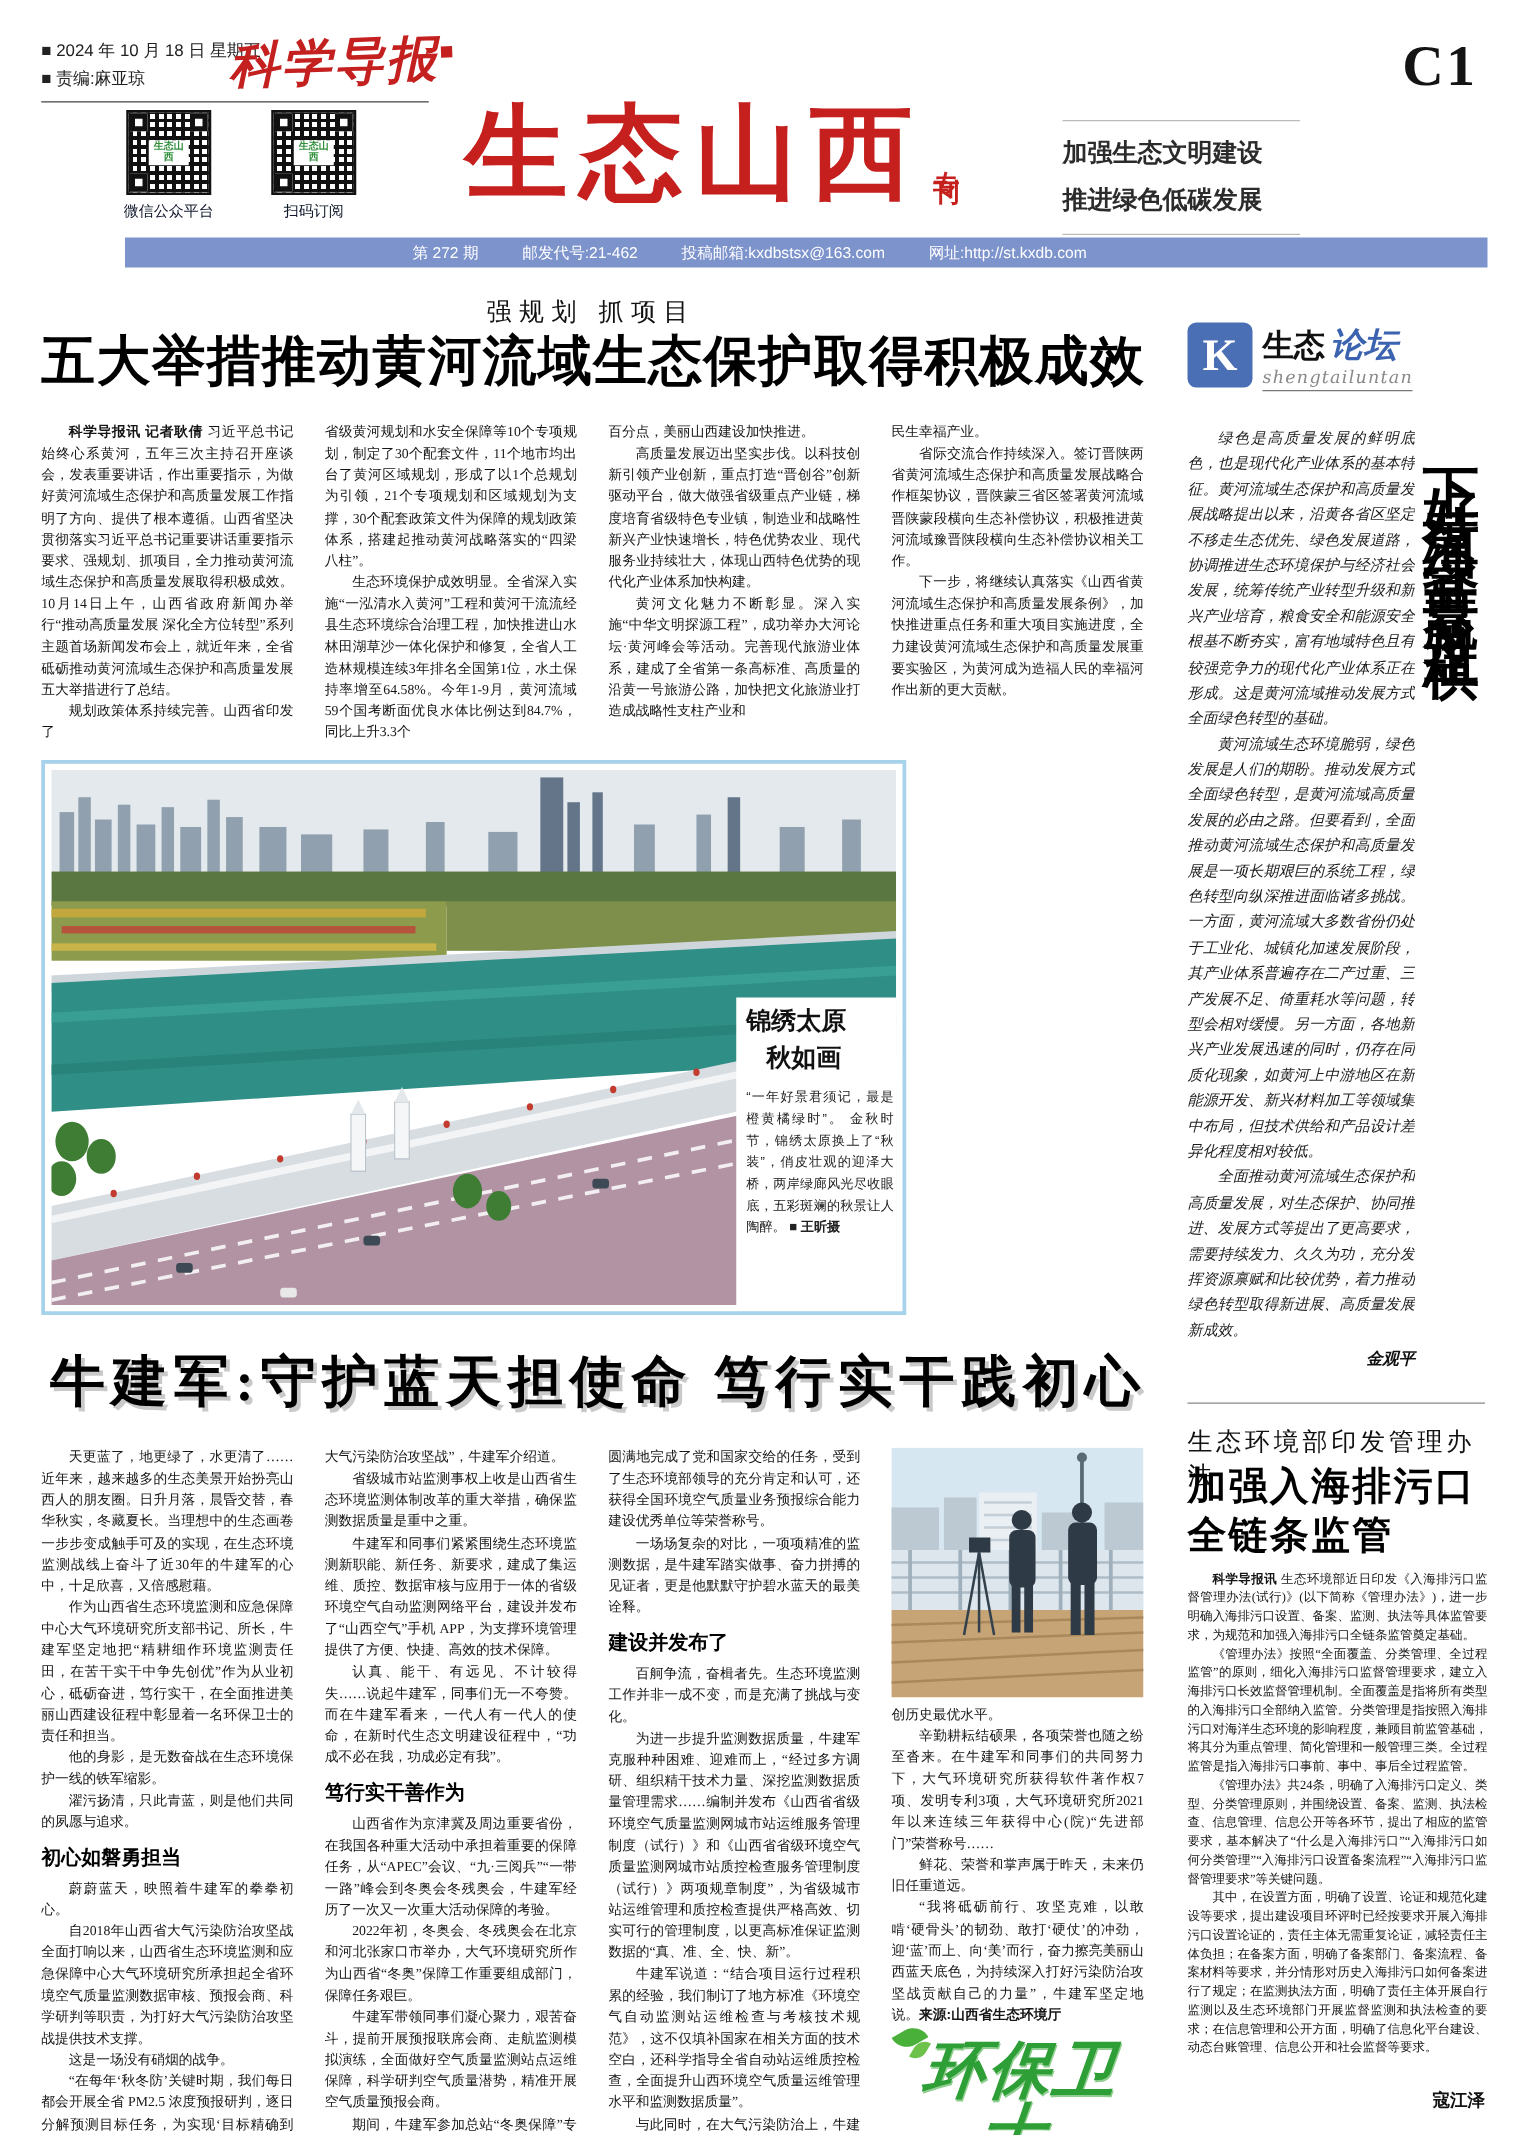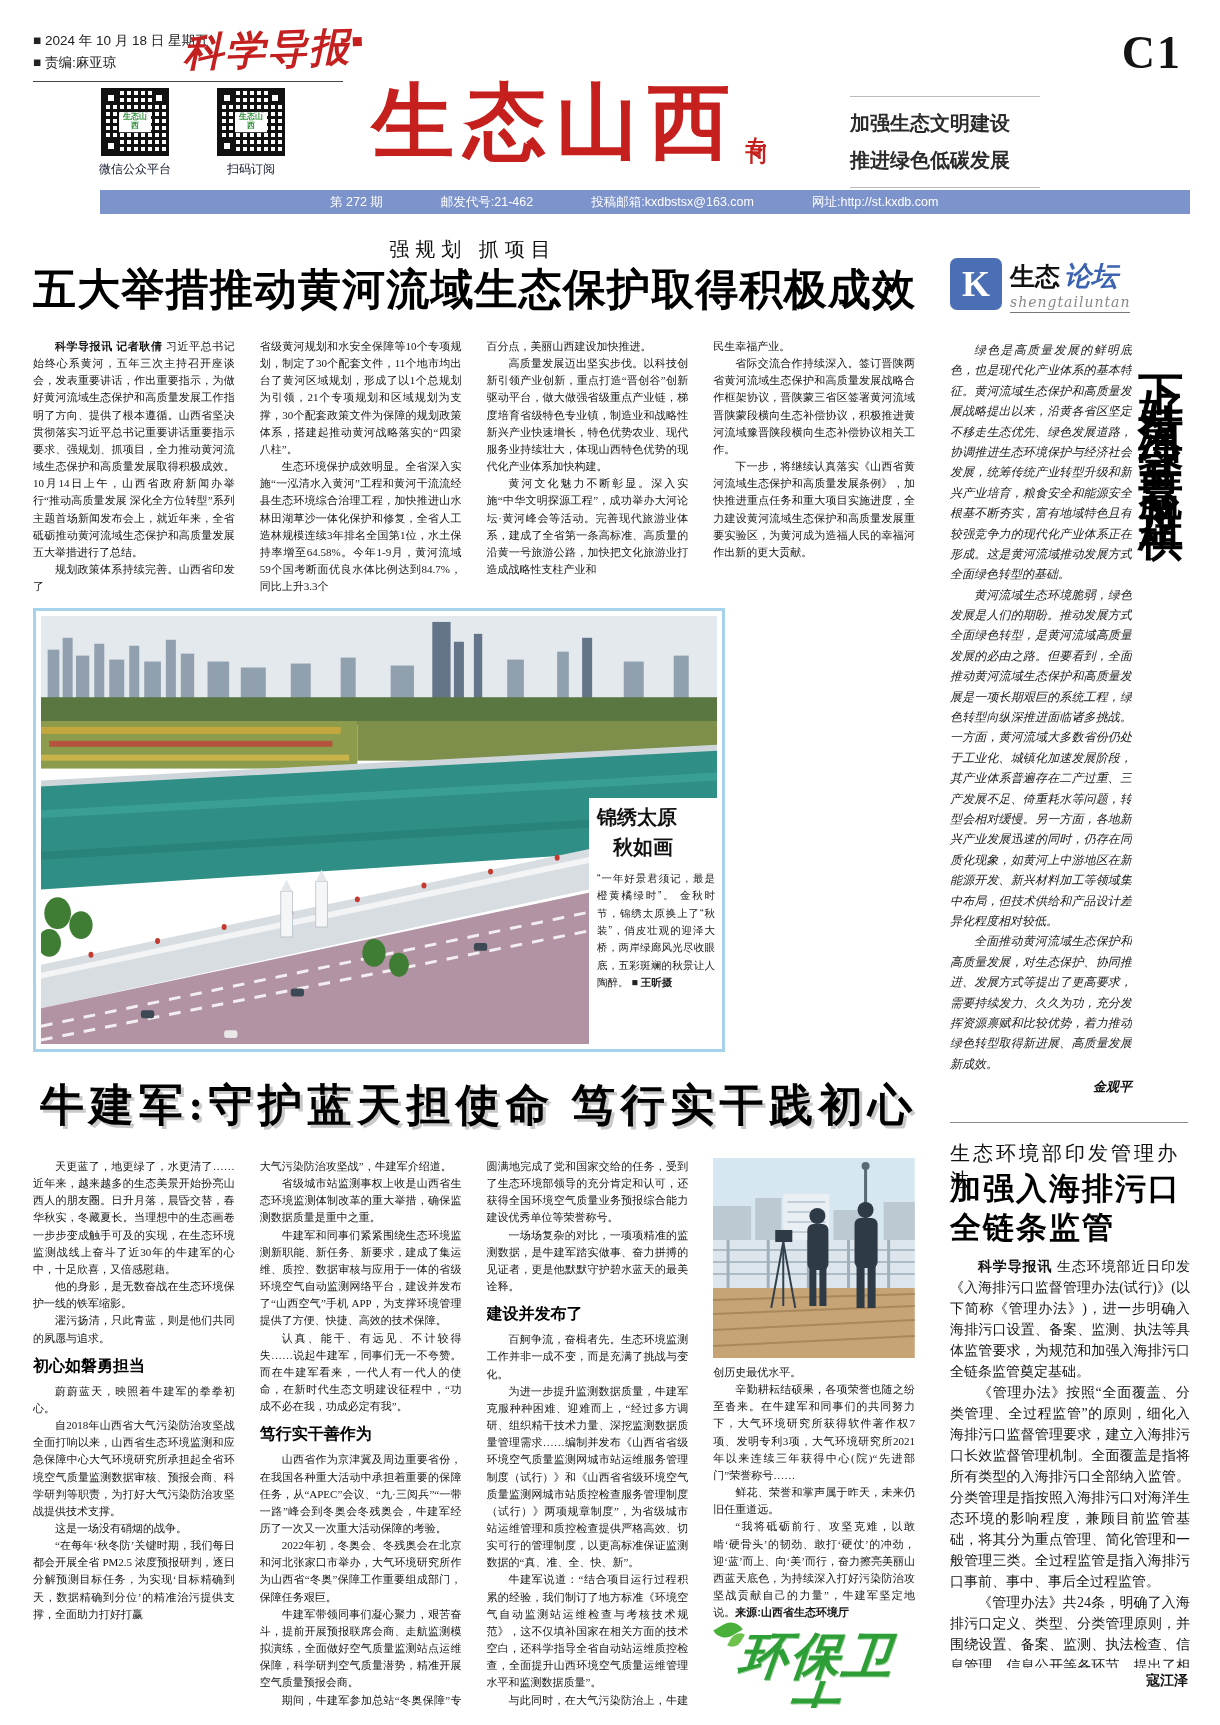--- a/index.html
+++ b/index.html
@@ -24,21 +24,21 @@
   .qr-box .c{position:absolute;left:50%;top:50%;transform:translate(-50%,-50%);background:#fff;
              color:#2f8f3a;font-size:8px;line-height:1.1;font-weight:bold;padding:1px;}
   .qr-label{font-size:12px;margin-top:5px;color:#0f172a;}
   .section-title{left:372px;top:82px;color:#c5201d;font-size:82px;font-weight:900;
                  font-family:"Liberation Serif",serif;letter-spacing:10px;line-height:1;}
   .zhuankan{left:742px;top:120px;color:#c5201d;font-size:21px;font-weight:bold;
             writing-mode:vertical-rl;letter-spacing:6px;font-family:"Liberation Sans",sans-serif;}
   .slogan{left:850px;top:96px;width:190px;font-size:20px;font-weight:bold;color:#2b2b2b;line-height:1.85;
           font-family:"Liberation Sans",sans-serif;border-top:1px solid #bbb;border-bottom:1px solid #bbb;padding:8px 0;}
   .issue-bar{left:100px;top:190px;width:1090px;height:24px;background:#7d93cc;color:#fff;
-             font-size:12.5px;display:flex;align-items:center;gap:58px;padding-left:230px;box-sizing:border-box;
+             font-size:12.5px;display:flex;align-items:center;gap:35px;padding-left:230px;box-sizing:border-box;
              font-family:"Liberation Sans",sans-serif;}
   
   .kicker1{left:33px;top:236px;width:880px;text-align:center;font-size:20px;letter-spacing:6px;
            font-family:"Liberation Sans",sans-serif;color:#111;}
   .headline1{left:33px;top:266px;width:882px;font-size:43px;font-weight:700;line-height:1.1;
              font-family:"Liberation Sans",sans-serif;color:#000;text-align:justify;text-align-last:justify;letter-spacing:0;}
   .cols{display:flex;gap:25px;}
   .col{flex:1 1 0;overflow:hidden;}
   .art1-cols{left:33px;top:338px;width:882px;height:262px;}
   .para{margin:0;font-size:11px;line-height:1.56;text-align:justify;text-indent:2em;color:#151515;}
@@ -82,21 +82,21 @@
   .forum-author{left:950px;top:1078px;width:182px;text-align:right;font-weight:bold;font-size:13px;font-style:italic;}
   .vert-headline{left:1134px;top:340px;height:700px;writing-mode:vertical-rl;font-size:45px;font-weight:900;
                  font-family:"Liberation Serif",serif;letter-spacing:14px;color:#000;line-height:1.15;}
   .sep{left:950px;top:1122px;width:238px;border-top:1.5px solid #888;}
   
   .kicker3{left:950px;top:1140px;width:238px;font-size:20px;letter-spacing:3px;color:#111;
            font-family:"Liberation Sans",sans-serif;}
   .headline3{left:950px;top:1170px;width:238px;font-size:31px;font-weight:900;line-height:1.25;
              font-family:"Liberation Sans",sans-serif;color:#000;letter-spacing:2px;}
   .art3-body{left:950px;top:1256px;width:240px;height:412px;overflow:hidden;}
-  .art3-body .para{font-size:14px;line-height:1.5;}
+  .art3-body .para{font-size:10px;line-height:1.5;}
   .art3-author{left:950px;top:1672px;width:238px;text-align:right;font-weight:bold;font-size:14px;}
 </style>
 </head>
 <body>
 
 <div id="page">
 
   <div class="abs hdr-left">
     <div>■ 2024 年 10 月 18 日  星期五</div>
     <div>■ 责编:麻亚琼</div>
@@ -271,20 +271,21 @@
           <b class="credit">■ 王昕摄</b>
         </div>
       </div>
     </div>
   </div>
 
   <div class="abs headline2">牛建军:守护蓝天担使命  笃行实干践初心</div>
   <div class="abs cols art2-cols">
     <div class="col">
         <p class="para">天更蓝了，地更绿了，水更清了……近年来，越来越多的生态美景开始扮亮山西人的朋友圈。日升月落，晨昏交替，春华秋实，冬藏夏长。当理想中的生态画卷一步步变成触手可及的实现，在生态环境监测战线上奋斗了近30年的牛建军的心中，十足欣喜，又倍感慰藉。</p>
+        <p class="para">作为山西省生态环境监测和应急保障中心大气环境研究所支部书记、所长，牛建军坚定地把“精耕细作环境监测责任田，在苦干实干中争先创优”作为从业初心，砥砺奋进，笃行实干，在全面推进美丽山西建设征程中彰显着一名环保卫士的责任和担当。</p>
         <p class="para">他的身影，是无数奋战在生态环境保护一线的铁军缩影。</p>
         <p class="para">濯污扬清，只此青蓝，则是他们共同的夙愿与追求。</p>
         <div class="subhead">初心如磐勇担当</div>
         <p class="para">蔚蔚蓝天，映照着牛建军的拳拳初心。</p>
         <p class="para">自2018年山西省大气污染防治攻坚战全面打响以来，山西省生态环境监测和应急保障中心大气环境研究所承担起全省环境空气质量监测数据审核、预报会商、科学研判等职责，为打好大气污染防治攻坚战提供技术支撑。</p>
         <p class="para">这是一场没有硝烟的战争。</p>
         <p class="para">“在每年‘秋冬防’关键时期，我们每日都会开展全省 PM2.5 浓度预报研判，逐日分解预测目标任务，为实现‘目标精确到天，数据精确到分位’的精准治污提供支撑，全面助力打好打赢</p>
       </div>
     <div class="col">
         <p class="para noind">大气污染防治攻坚战”，牛建军介绍道。</p>

